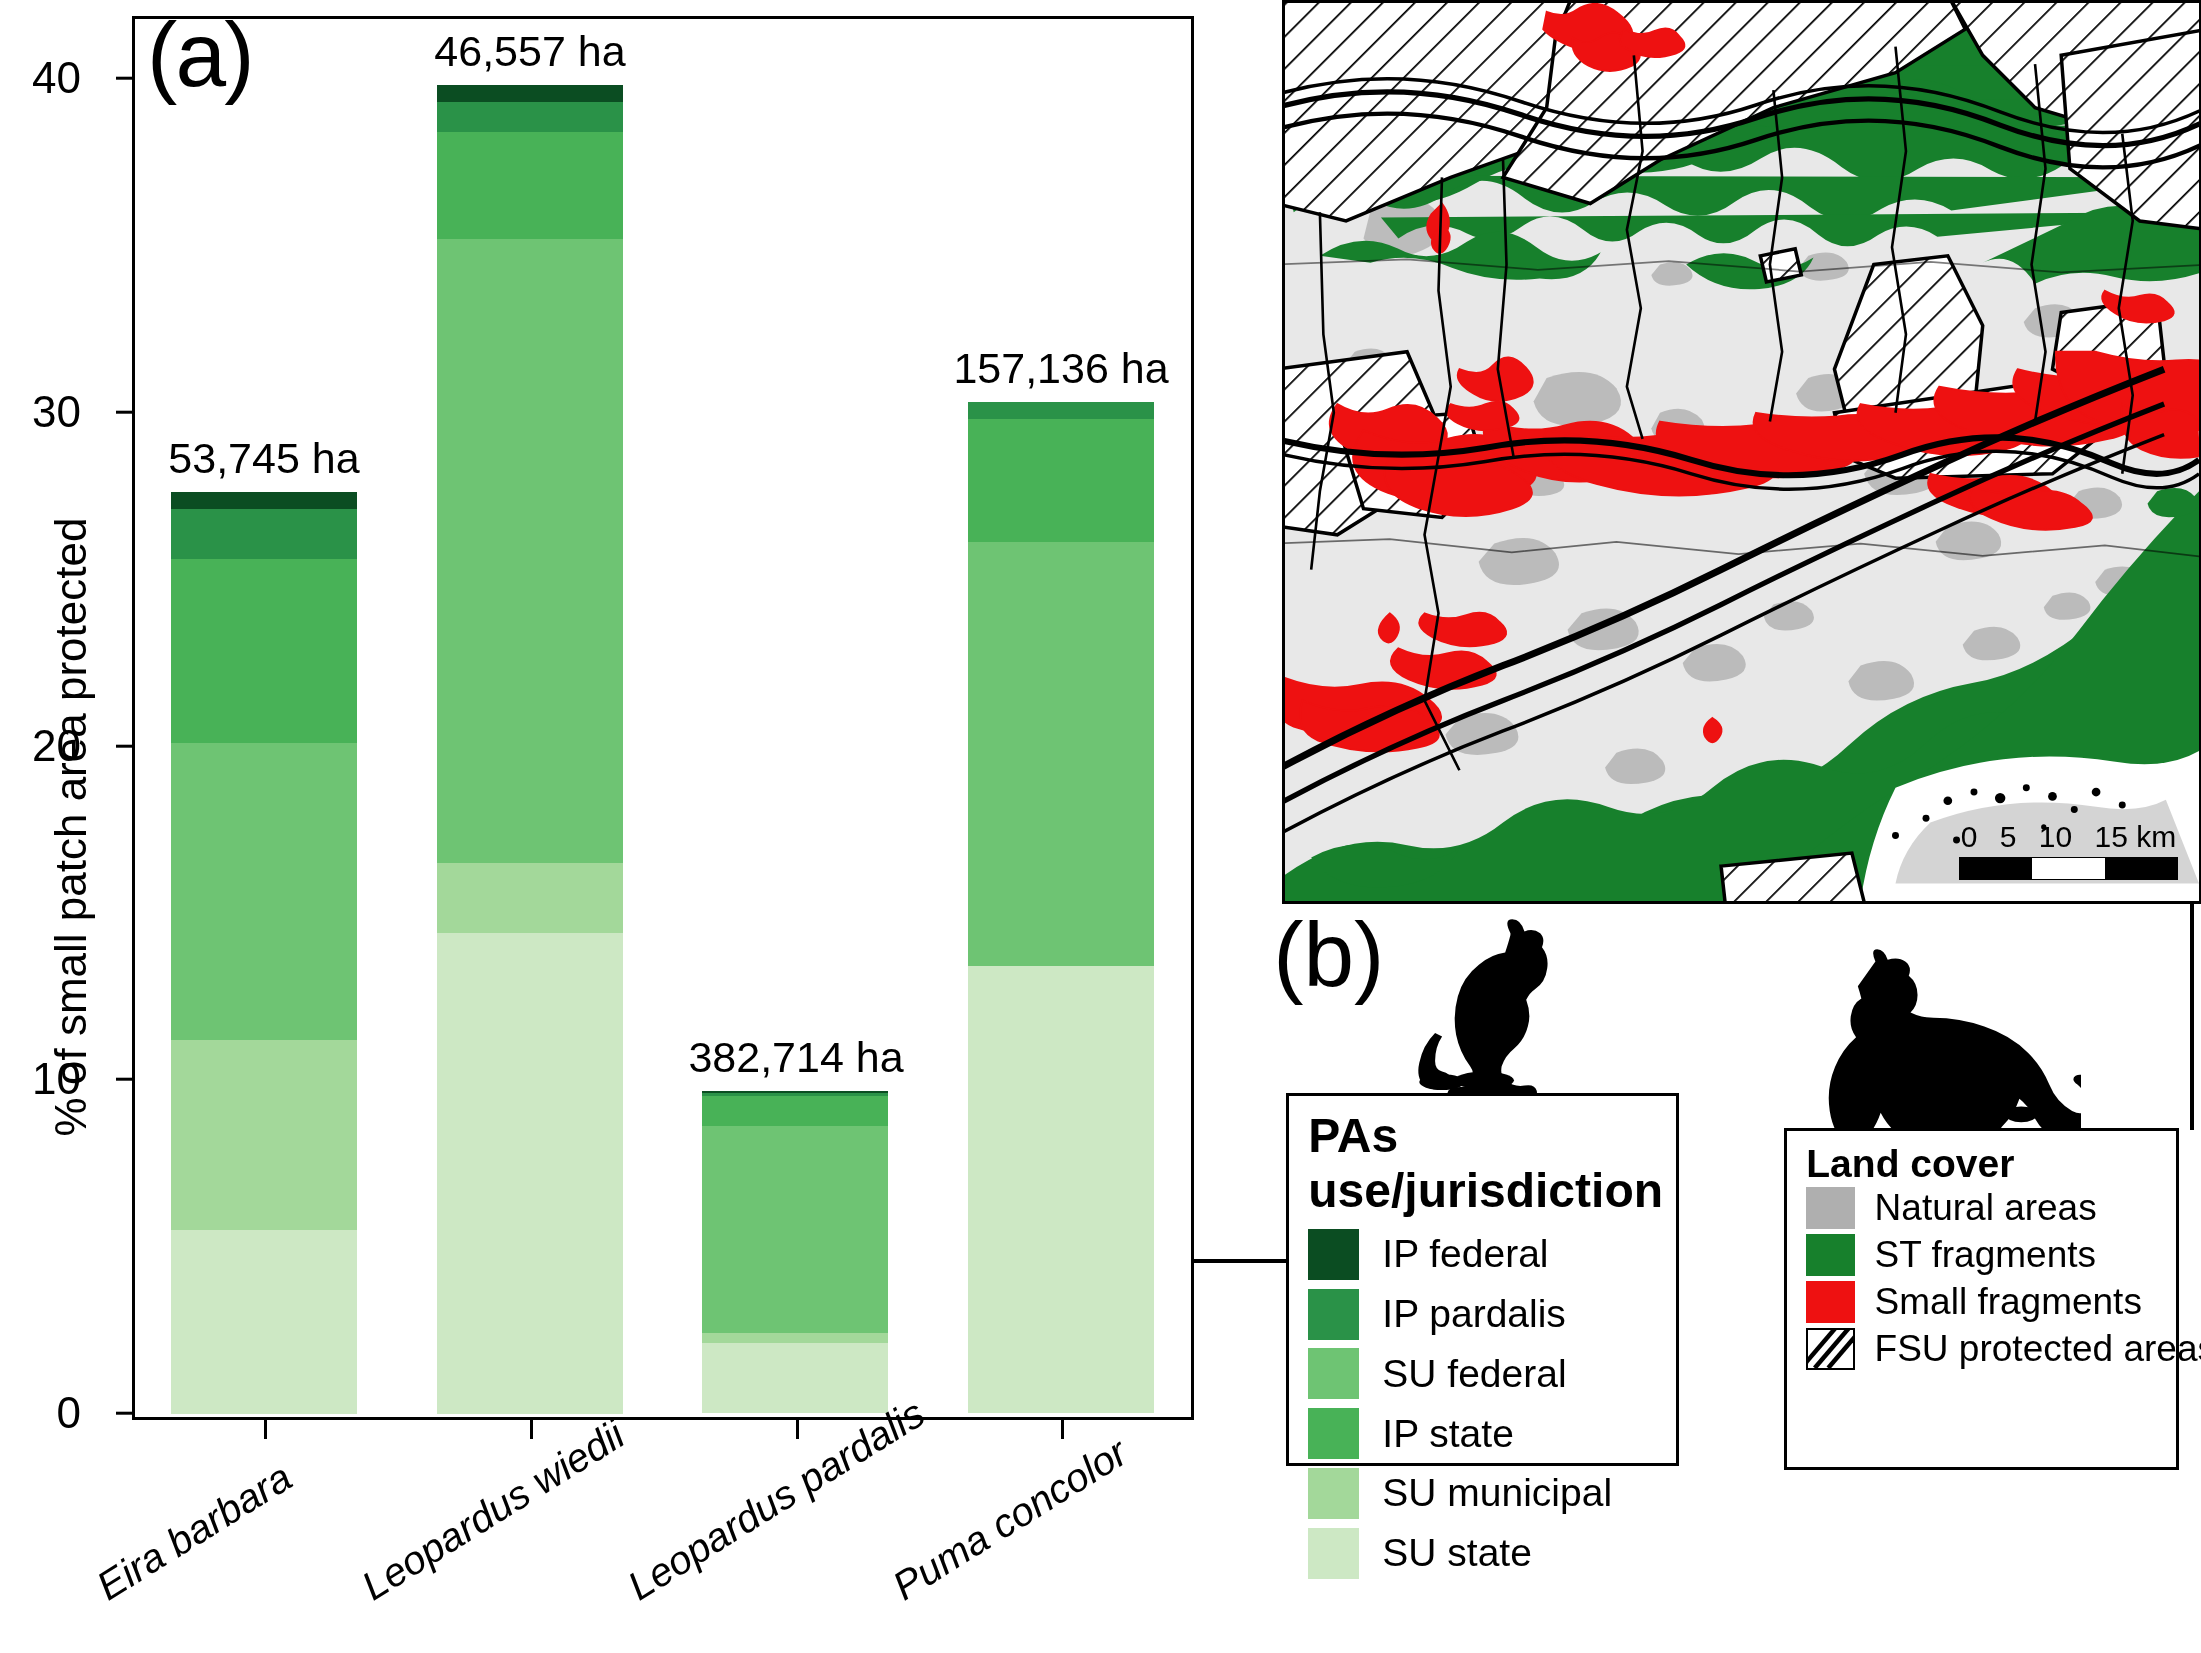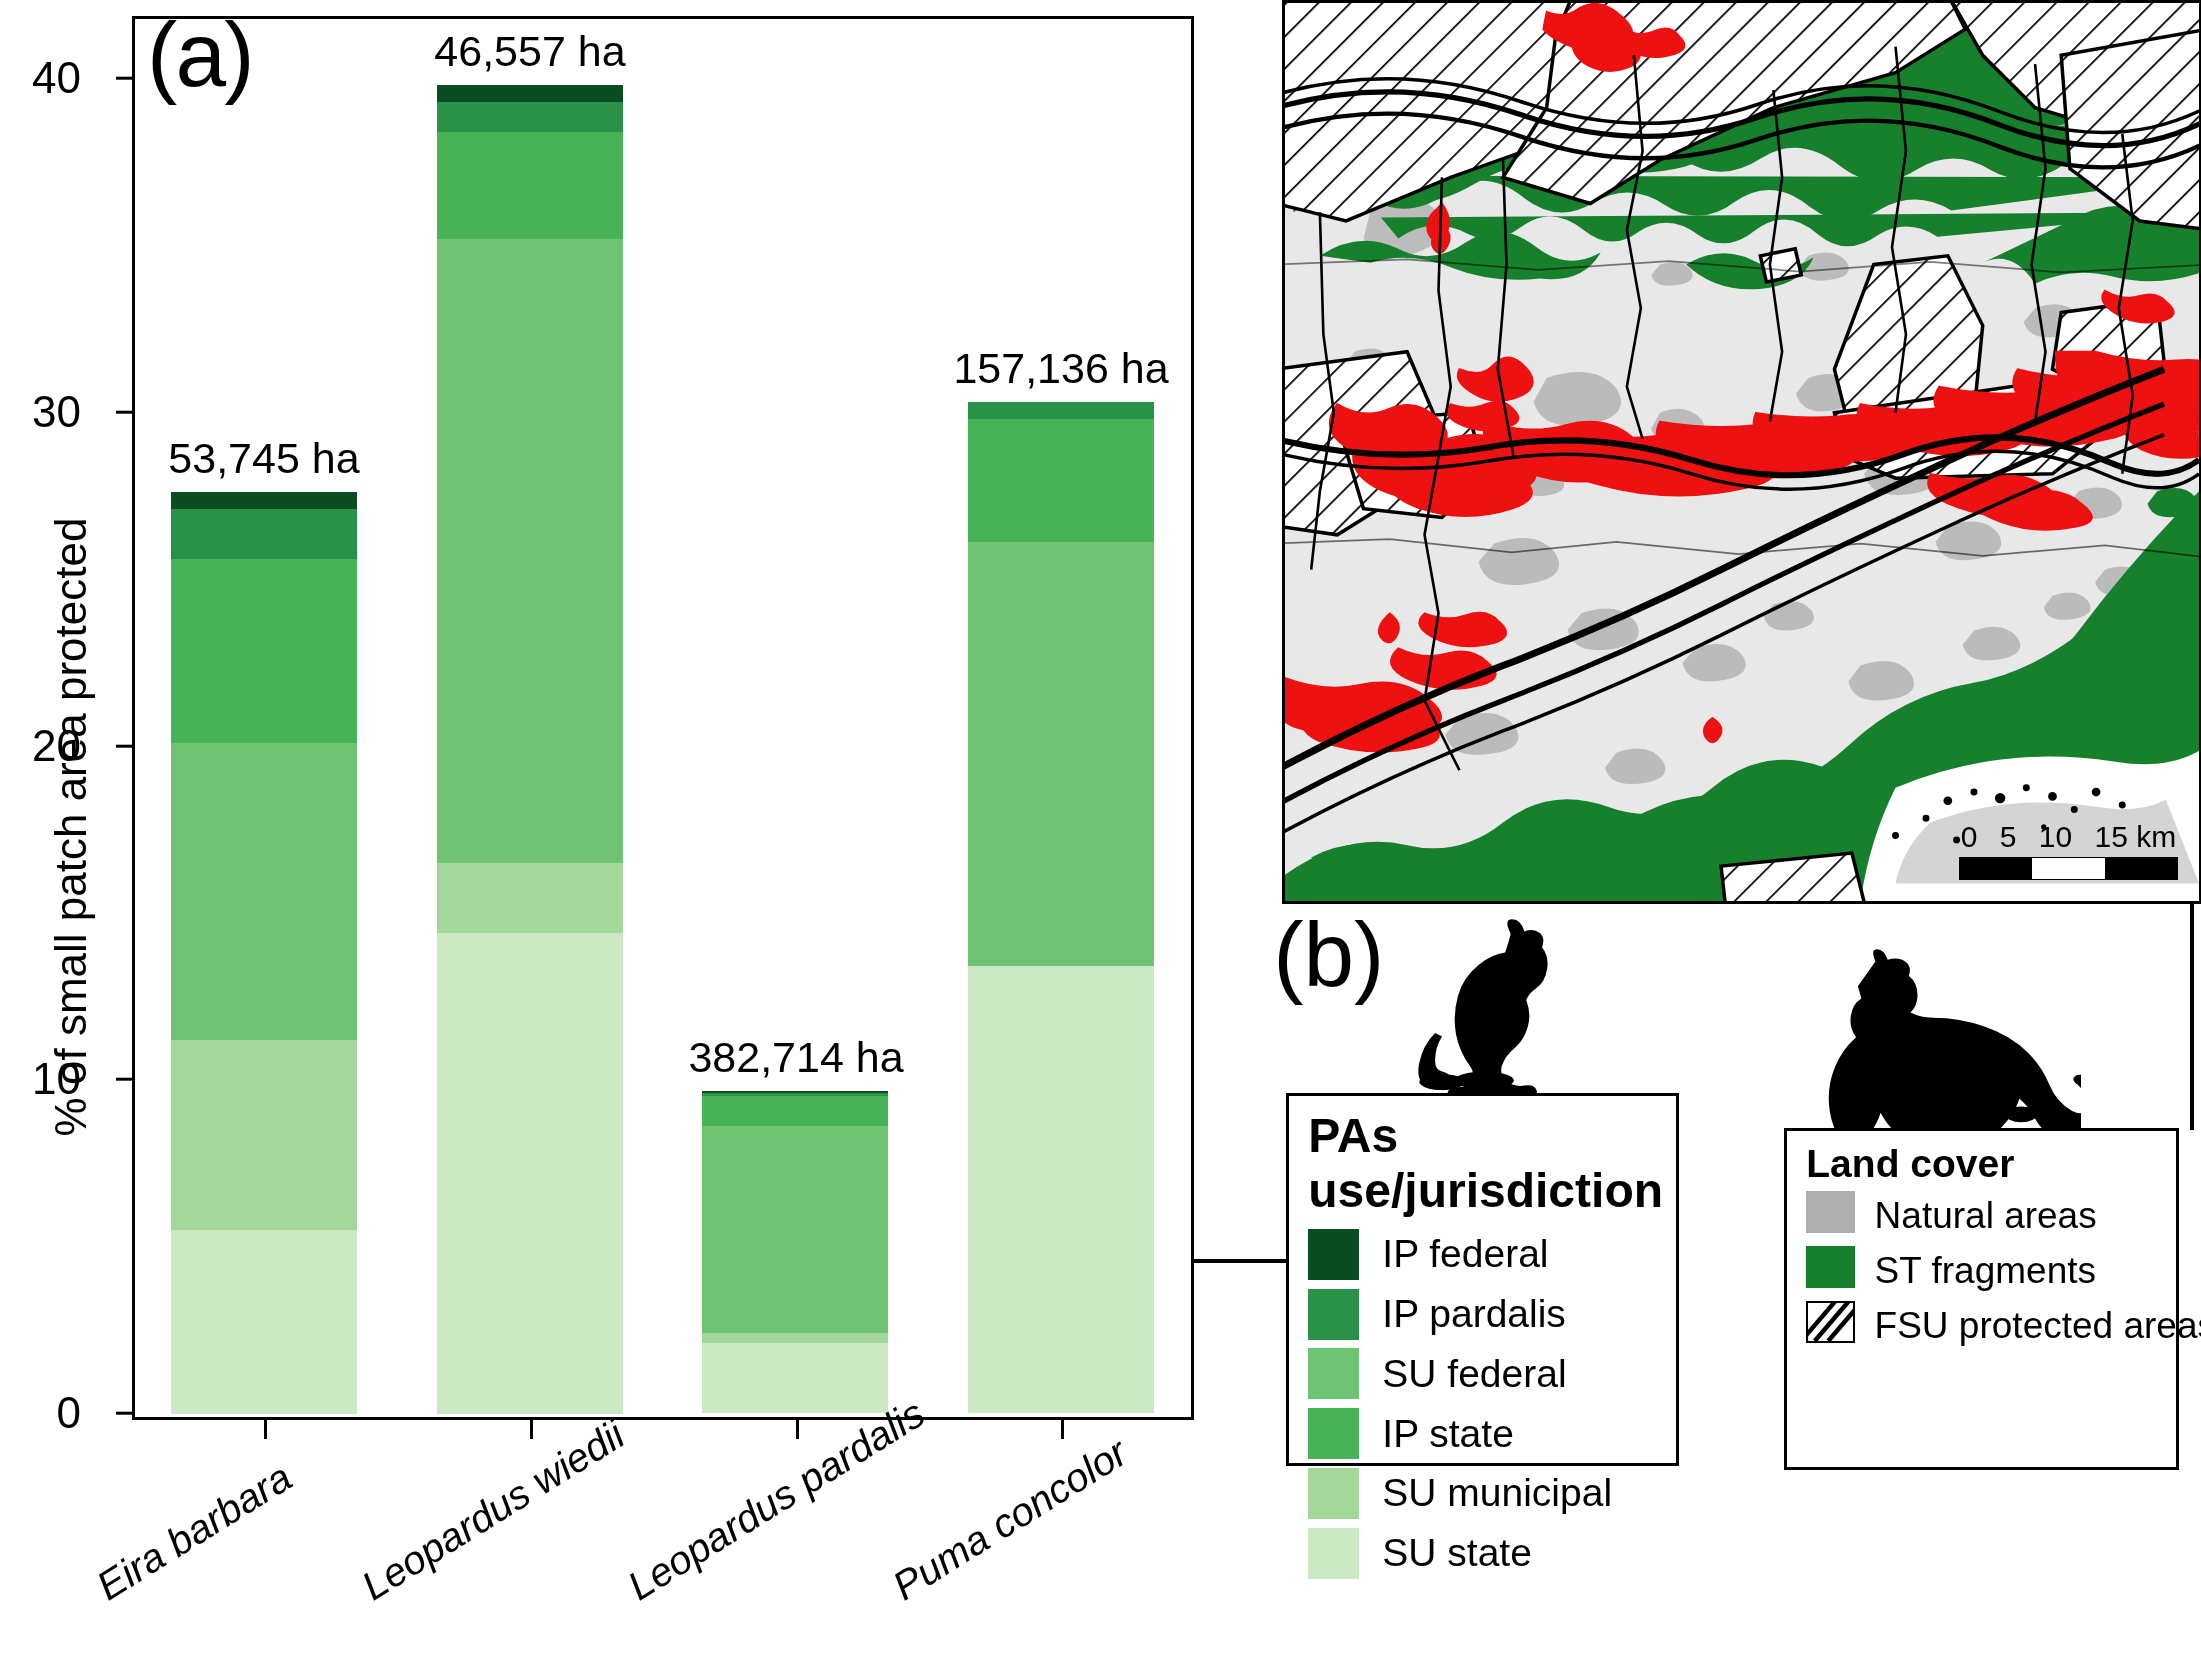--- a/index.html
+++ b/index.html
@@ -57,21 +57,21 @@
   .legend-title{font-size:48px;font-weight:bold;margin:0 0 10.5px 19.3px;}
   .legend-row{display:flex;align-items:center;margin:0 0 8.8px 19.3px;}
   .legend-swatch{width:51px;height:51px;flex:0 0 51px;margin-right:23px;}
   .legend-text{font-size:39px;white-space:nowrap;}
 
   #legend-pa{left:1286px;top:1093px;width:393px;height:373px;padding-top:12.3px;}
   #legend-lc{left:1784px;top:1128px;width:395px;height:342px;padding-top:10.5px;}
   #legend-lc .legend-row{margin-bottom:5.3px;}
   #legend-lc .legend-swatch{width:49px;height:42px;flex:0 0 49px;margin-right:19.3px;}
   #legend-lc .legend-title{font-size:39px;margin-bottom:1px;}
-  #legend-lc .legend-text{font-size:37px;margin-top:8px;}
+  #legend-lc .legend-text{font-size:37px;}
 
   .hatch-swatch{border:2.6px solid #000;box-sizing:border-box;background:#fff;}
 
   
   .connector{position:absolute;background:#000;}
 
   
   .silhouette{position:absolute;}
 </style>
 </head>
@@ -444,20 +444,24 @@
   <div id="legend-lc-rows">
       <div class="legend-row">
         <span class="legend-swatch" style="background: rgb(175, 175, 175);"></span>
         <span class="legend-text">Natural areas</span>
       </div>
       <div class="legend-row">
         <span class="legend-swatch" style="background: rgb(23, 128, 44);"></span>
         <span class="legend-text">ST fragments</span>
       </div>
       <div class="legend-row">
+        <span class="legend-swatch" style="background: rgb(238, 17, 17);"></span>
+        <span class="legend-text">Small fragments</span>
+      </div>
+      <div class="legend-row">
         <span class="legend-swatch hatch-swatch"><svg width="100%" height="100%" viewBox="0 0 40 34" preserveAspectRatio="none">
             <line x1="-6" y1="34" x2="28" y2="-6" stroke="#000" stroke-width="4"></line>
             <line x1="6" y1="34" x2="40" y2="-6" stroke="#000" stroke-width="4"></line>
             <line x1="18" y1="34" x2="52" y2="-6" stroke="#000" stroke-width="4"></line>
           </svg></span>
         <span class="legend-text">FSU protected areas</span>
       </div>
     </div>
 </div>
 

